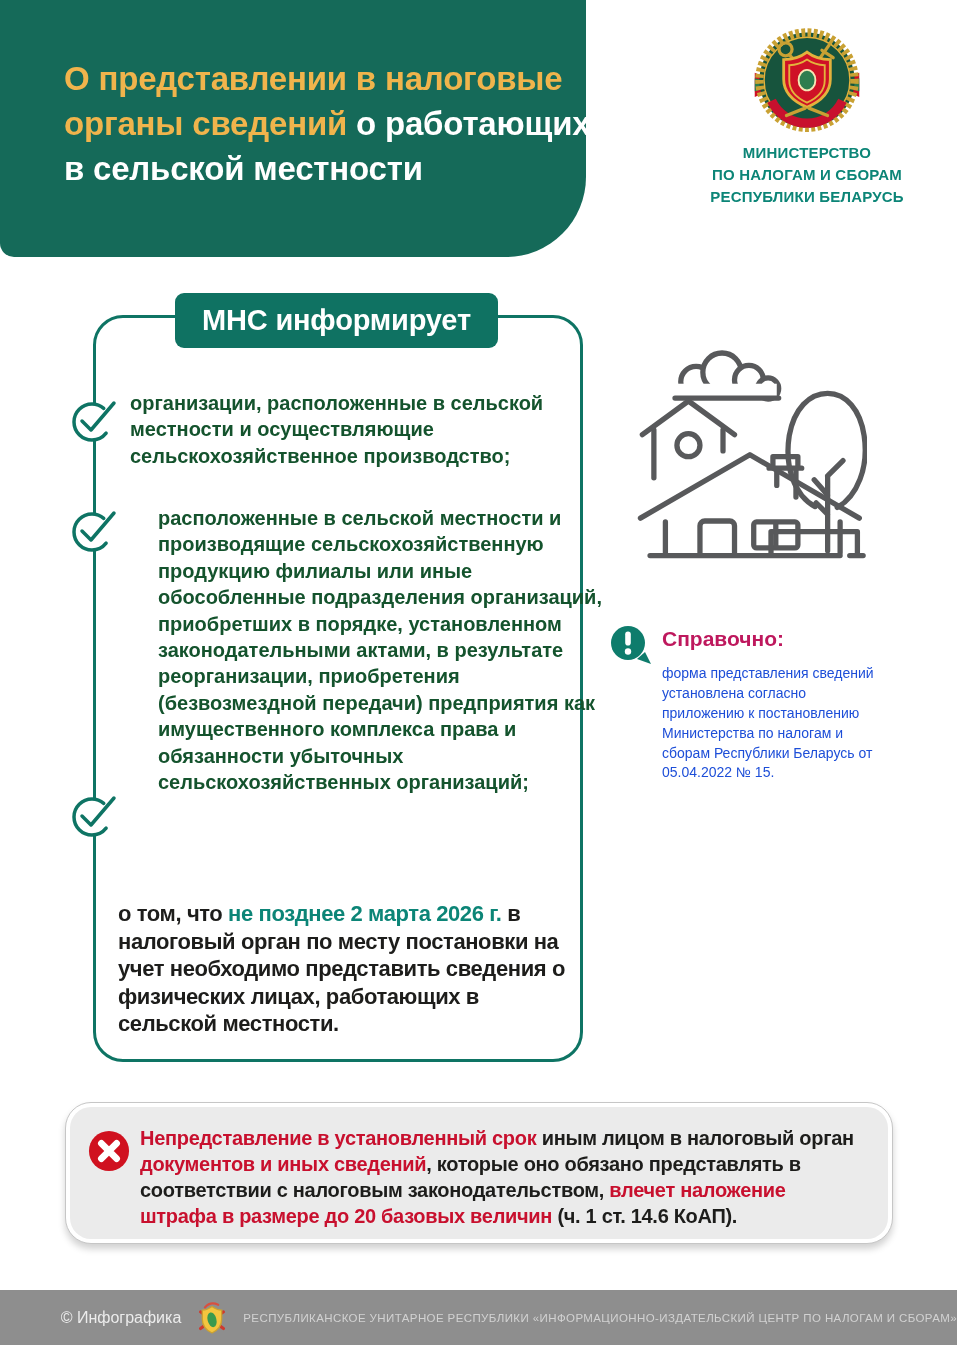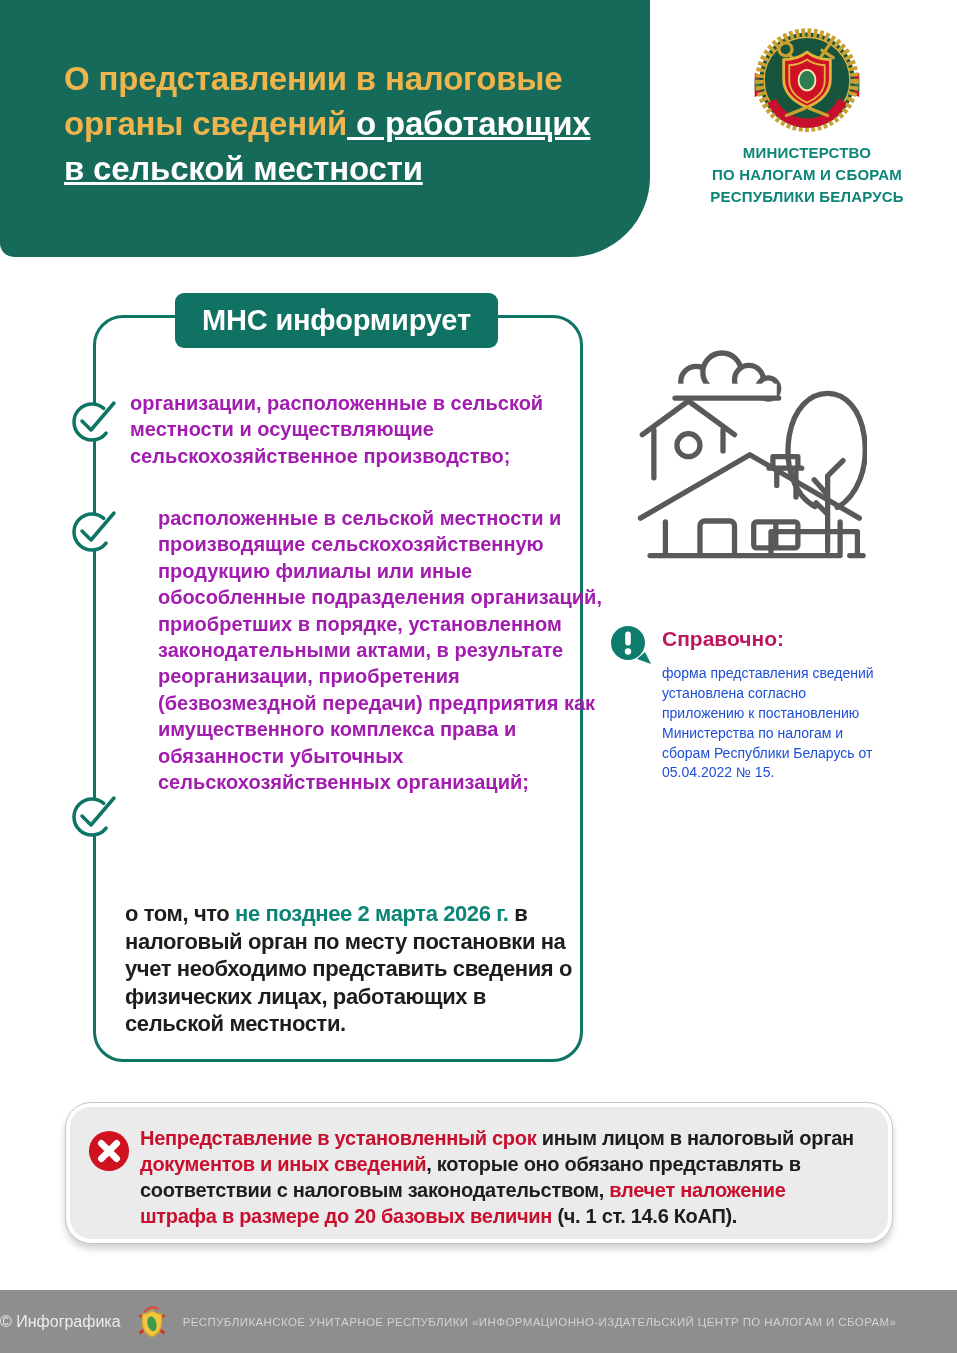--- a/index.html
+++ b/index.html
@@ -5,29 +5,29 @@
   * { margin:0; padding:0; box-sizing:border-box; }
   html,body { background:#ffffff; }
   body { font-family:"Liberation Sans", sans-serif; }
   #page {
     position:relative; width:957px; height:1353px;
     background:#ffffff; overflow:hidden; margin:0 auto;
   }
 
   
   .header-block {
-    position:absolute; left:0; top:0; width:650px; height:257px;
+    position:absolute; left:0; top:0; width:586px; height:257px;
     background:#156a59; border-radius:0 0 80px 14px;
   }
   .header-title {
     position:absolute; left:64px; top:56px; width:560px;
     font-size:33px; font-weight:700; line-height:1.37; letter-spacing:-0.2px;
   }
   .t-yellow { color:#f0b44c; }
-  .t-white  { color:#ffffff;text-decoration:underline; }
+  .t-white  { color:#ffffff; }
 
   .logo-wrap {
     position:absolute; left:664px; top:26px; width:286px; text-align:center;
   }
   .ministry-name {
     font-size:15px; font-weight:700; color:#0c8577;
     line-height:1.45; letter-spacing:0.2px;
   }
 
   
@@ -40,27 +40,27 @@
     background:#0f7262; border-radius:9px;
     display:flex; align-items:center; justify-content:center;
     color:#ffffff; font-size:29px; font-weight:700; letter-spacing:-0.2px;
   }
   .check-icon { position:absolute; width:52px; height:52px; }
   .ck1 { left:69px; top:394px; }
   .ck2 { left:69px; top:504px; }
   .ck3 { left:69px; top:789px; }
   .bullet-text {
     position:absolute; left:130px; width:448px;
-    font-size:20px; font-weight:700; color:#a21caf; line-height:1.32;
+    font-size:20px; font-weight:700; color:#14532d; line-height:1.32;
   }
   .bt1 { top:390px; }
   .bt2 { top:505px;margin-left:28px; }
   .bt3 { top:792px; }
   .conclusion {
-    position:absolute; left:125px; top:900px; width:455px;
+    position:absolute; left:118px; top:900px; width:455px;
     font-size:22px; font-weight:700; color:#1d1d1b;
     line-height:1.25; letter-spacing:-0.4px;
   }
 
   
   .house-illustration { position:absolute; left:627px; top:330px; width:240px; height:238px; }
   .ref-icon { position:absolute; left:609px; top:624px; width:44px; height:44px; }
   .ref-title {
     position:absolute; left:662px; top:627px;
     font-size:21px; font-weight:700; color:#be185d;
@@ -80,23 +80,23 @@
     width:100%; height:100%; background:#ebebeb; border-radius:21px;
   }
   .warn-icon { position:absolute; left:88px; top:1130px; width:42px; height:42px; }
   .warning-text {
     position:absolute; left:140px; top:1125px; width:716px;
     font-size:20px; font-weight:700; line-height:1.3; letter-spacing:-0.3px;
   }
 
   
   .footer-bar {
-    position:absolute; left:0; top:1290px; width:957px; height:63px;
+    position:absolute; left:0; top:1290px; width:957px; height:55px;
     background:#8e8e8e;
-    display:flex; align-items:center; justify-content:flex-start; gap:16px;
+    display:flex; align-items:center; justify-content:flex-end; gap:16px;
   }
   .footer-copy { color:#ececec; font-size:16px; font-weight:400; }
   .footer-logo { width:30px; height:34px; flex:0 0 auto; }
   .footer-publisher {
     color:#d2d2d2; font-size:11.5px; letter-spacing:0.4px; font-weight:400;
   }
 </style>
 </head>
 <body>
 

